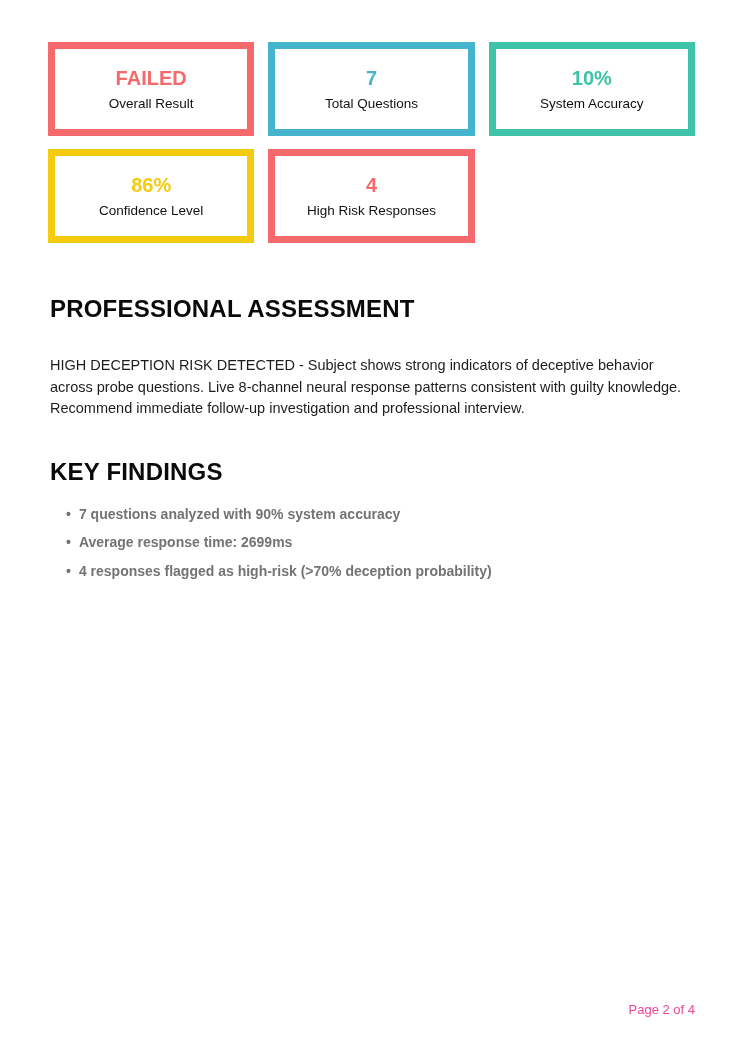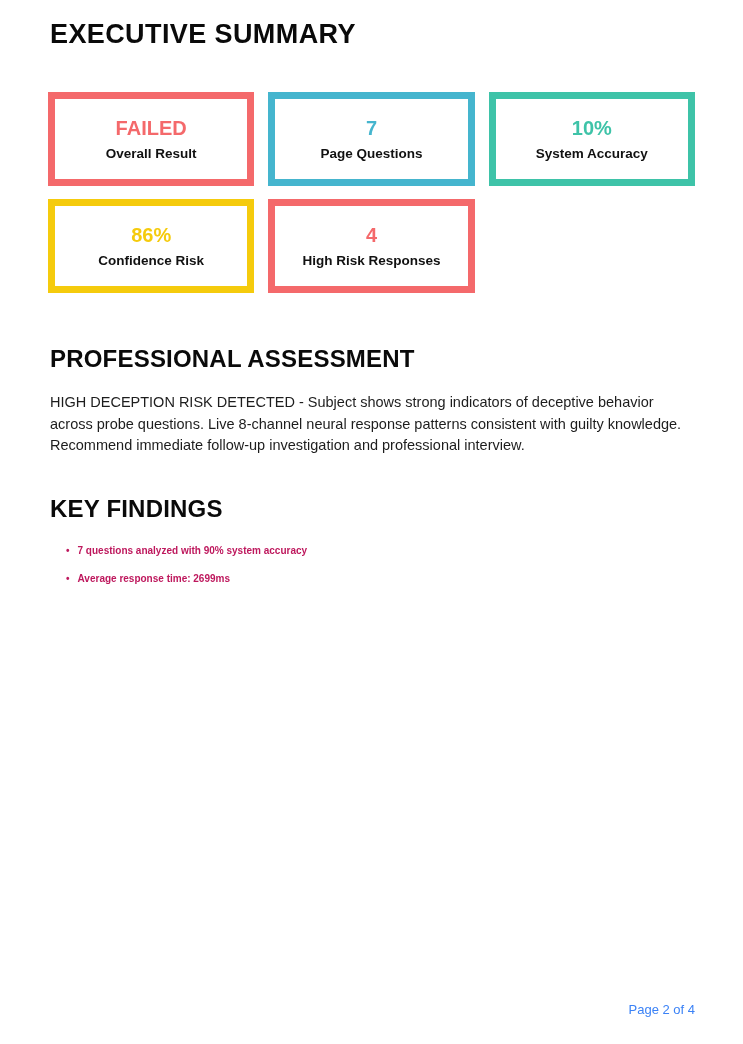--- a/index.html
+++ b/index.html
@@ -39,109 +39,109 @@
     gap: 9px;
   }
   .card-value {
     font-size: 20px;
     font-weight: 700;
     color: var(--c, #333333);
     line-height: 1;
   }
   .card-label {
     font-size: 13.5px;
-    font-weight: 700;
+    font-weight: 400;
     color: #111111;
     line-height: 1;
   }
 
   .section-heading {
     font-size: 24px;
     font-weight: 700;
     color: #0a0a0a;
     letter-spacing: 0.2px;
   }
   .assessment-heading { margin-top: 52px; margin-left: 2px; }
   .assessment-body {
-    margin-top: 19px;
+    margin-top: 32px;
     margin-left: 2px;
     font-size: 14.5px;
     line-height: 21.5px;
     color: #1d1d1d;
     max-width: 646px;
   }
 
   .findings-heading { margin-top: 38px; margin-left: 2px; }
   .findings-list {
     margin-top: 21px;
     margin-left: 18px;
     list-style: none;
   }
   .findings-list li {
-    font-size: 10px;
+    font-size: 14px;
     font-weight: 700;
-    color: #be185d;
+    color: #737373;
     margin-bottom: 14.5px;
     line-height: 14px;
   }
   .bullet-dot {
     display: inline-block;
     margin-right: 8px;
     font-weight: 700;
   }
 
   .page-footer {
     position: absolute;
     top: 1002px;
     right: 48px;
     font-size: 13px;
-    color: #3b82f6;
+    color: #ec4899;
   }
 </style>
 </head>
 <body>
 
 <div class="page">
 
-  <h1 class="doc-title">EXECUTIVE SUMMARY</h1>
 
   <div class="cards">
 
     <div class="card" style="--c: #F4696B;">
       <div class="card-value">FAILED</div>
       <div class="card-label">Overall Result</div>
     </div>
 
 
     <div class="card" style="--c: #45B5CE;">
       <div class="card-value">7</div>
-      <div class="card-label">Page Questions</div>
+      <div class="card-label">Total Questions</div>
     </div>
 
     <div class="card" style="--c: #3EC3A8;">
       <div class="card-value">10%</div>
       <div class="card-label">System Accuracy</div>
     </div>
 
     <div class="card" style="--c: #F5CB0D;">
       <div class="card-value">86%</div>
-      <div class="card-label">Confidence Risk</div>
+      <div class="card-label">Confidence Level</div>
     </div>
 
     <div class="card" style="--c: #F4696B;">
       <div class="card-value">4</div>
       <div class="card-label">High Risk Responses</div>
     </div>
 
   </div>
 
   <h2 class="section-heading assessment-heading">PROFESSIONAL ASSESSMENT</h2>
   <p class="assessment-body">HIGH DECEPTION RISK DETECTED - Subject shows strong indicators of deceptive behavior across probe questions. Live 8-channel neural response patterns consistent with guilty knowledge. Recommend immediate follow-up investigation and professional interview.</p>
 
   <h2 class="section-heading findings-heading">KEY FINDINGS</h2>
   <ul class="findings-list">
     <li><span class="bullet-dot">•</span><span>7 questions analyzed with 90% system accuracy</span></li>
     <li><span class="bullet-dot">•</span><span>Average response time: 2699ms</span></li>
+    <li><span class="bullet-dot">•</span><span>4 responses flagged as high-risk (&gt;70% deception probability)</span></li>
   </ul>
 
 </div>
 
 <div class="page-footer">Page 2 of 4</div>
 
 </body></html>

